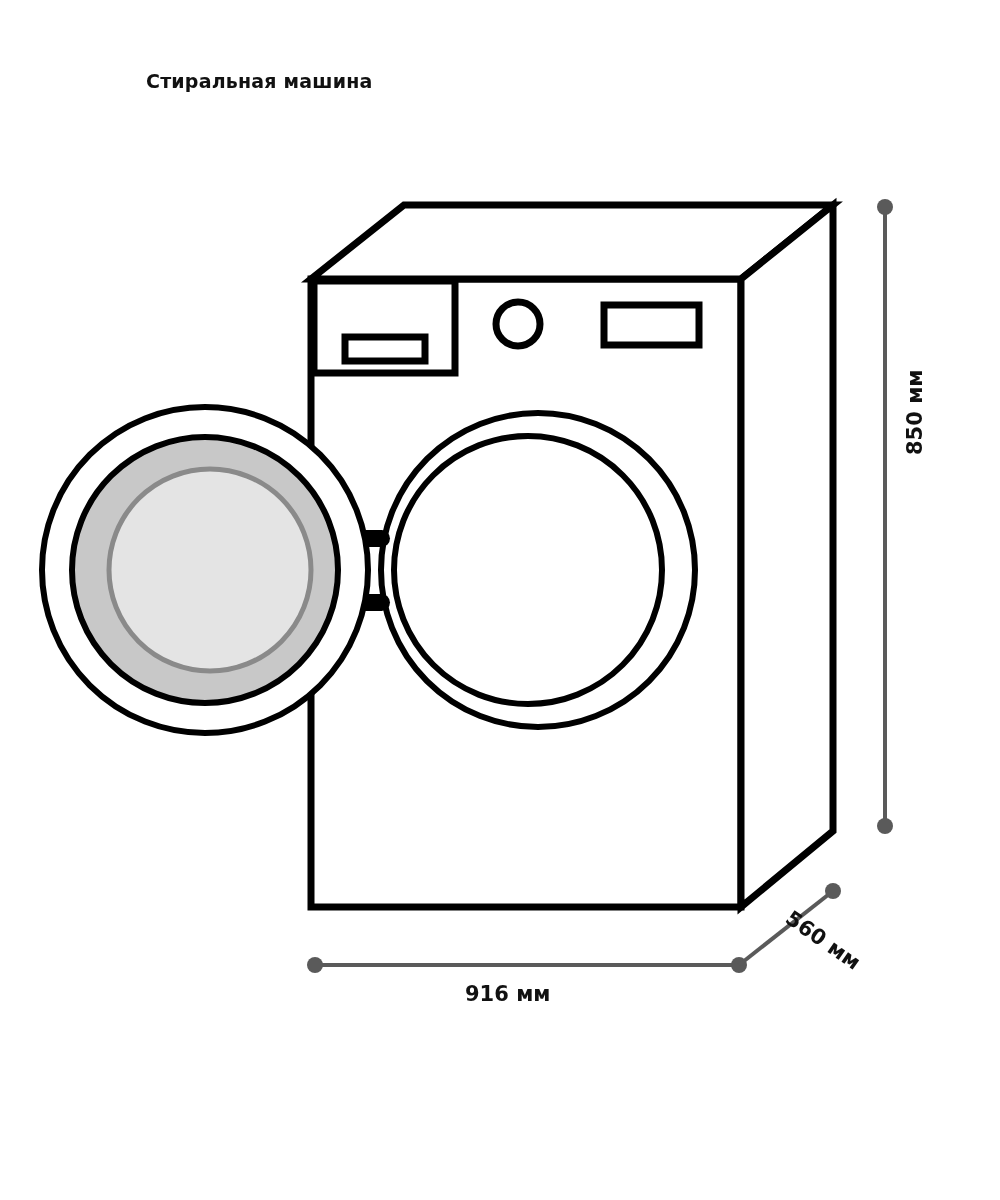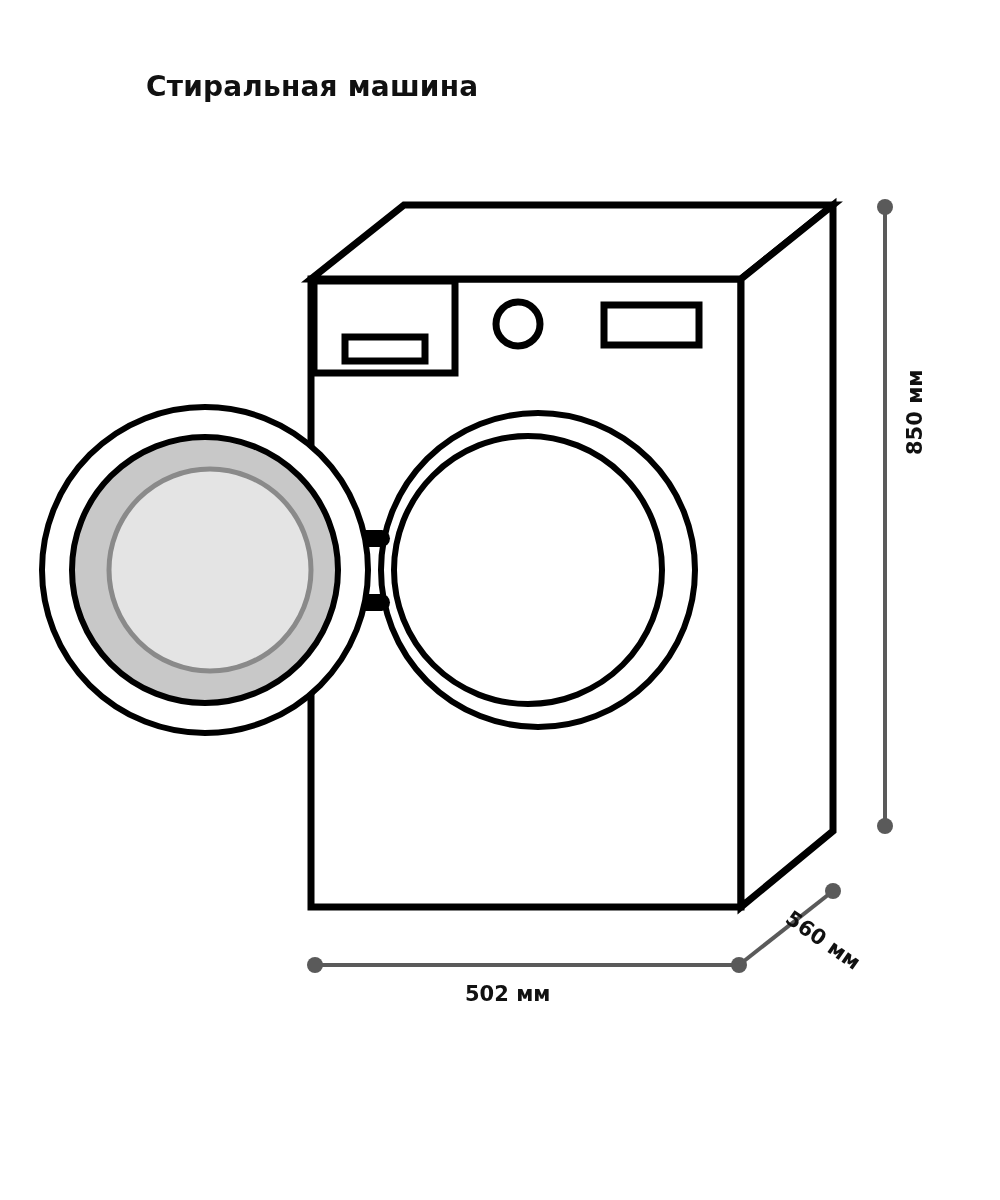--- a/index.html
+++ b/index.html
@@ -18,21 +18,21 @@
     position: absolute;
     left: 0; top: 0;
     width: 1000px;
     height: 1200px;
     background: #ffffff;
   }
   .diagram-title {
     position: absolute;
     left: 146px;
     top: 70px;
-    font-size: 28px;
+    font-size: 19px;
     font-weight: 700;
     color: #111111;
     letter-spacing: 0.2px;
     white-space: nowrap;
   }
   svg.scene {
     position: absolute;
     left: 0; top: 0;
     width: 1000px;
     height: 1200px;
@@ -102,17 +102,17 @@
     <circle cx="315" cy="965" r="8" fill="#5a5a5a"></circle>
     <circle cx="739" cy="965" r="8" fill="#5a5a5a"></circle>
 
     <line x1="739" y1="965" x2="833" y2="891" stroke="#5a5a5a" stroke-width="4"></line>
     <circle cx="833" cy="891" r="8" fill="#5a5a5a"></circle>
 
   </svg>
 
   <div class="dim-label" id="label-height">850 мм</div>
 
-  <div class="dim-label" id="label-width">502 мм</div>
+  <div class="dim-label" id="label-width">916 мм</div>
 
   <div class="dim-label" id="label-depth">560 мм</div>
 
 </div>
 
 </body></html>

